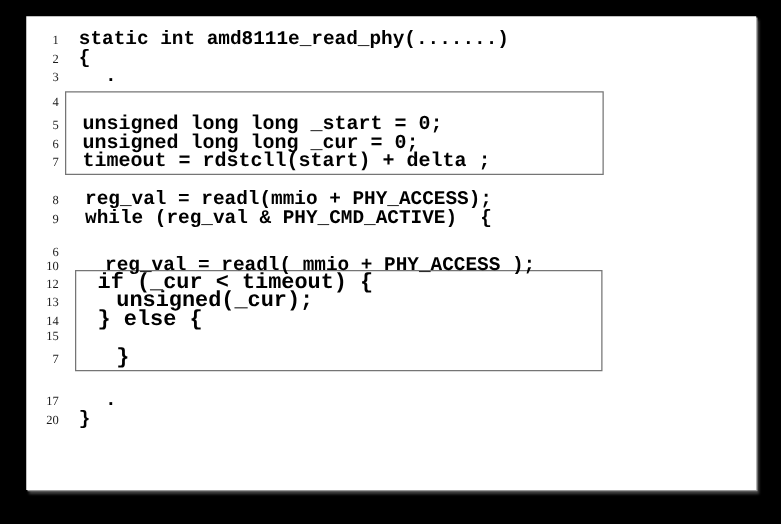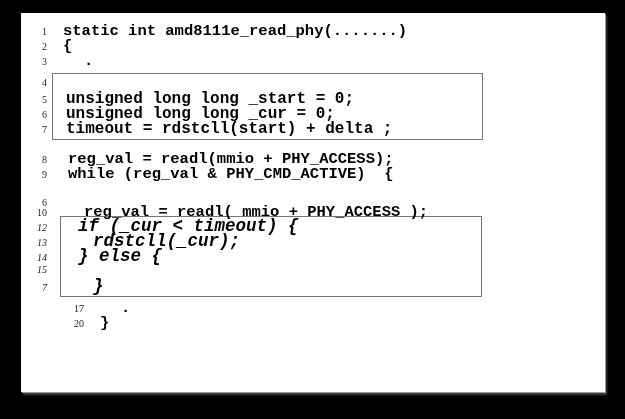--- a/index.html
+++ b/index.html
@@ -65,24 +65,24 @@
     pointer-events: none;
     z-index: 1;
   }
   
   .seg:nth-child(1) .code { padding-left: 12px; }
   .seg:nth-child(2) { margin-top: 4px; padding: 3.5px 0; }
   .seg:nth-child(2) .code { padding-left: 15px; font-size: 16px; }
   .seg:nth-child(2) .code-box { left: 31px; width: 431px; }
   .seg:nth-child(3) { margin-top: 12px; }
   .seg:nth-child(3) .code { padding-left: 17px; }
-  .seg:nth-child(4) { margin-top: 4px; padding: 3px 0; font-style: italic; }
+  .seg:nth-child(4) { margin-top: 4px; padding: 3px 0; }
   .seg:nth-child(4) .code { padding-left: 27px; font-size: 17.5px; }
   .seg:nth-child(4) .code-box { left: 39px; width: 422px; }
-  .seg:nth-child(5) { margin-top: 4px; padding-left: 37px; }
+  .seg:nth-child(5) { margin-top: 16px; }
   .seg:nth-child(5) .code { padding-left: 12px; }
 </style>
 </head>
 <body>
 
 <div class="stage">
   <div class="paper">
     <div id="listing">
         <div class="seg">
           <div class="row">
@@ -135,21 +135,21 @@
           </div>
         </div>
         <div class="seg boxed">
           <div class="code-box"></div>
           <div class="row">
             <span class="ln">12</span>
             <span class="code">if (_cur &lt; timeout) {</span>
           </div>
           <div class="row">
             <span class="ln">13</span>
-            <span class="code" style="margin-left: 15px;">rdstcll(_cur);</span>
+            <span class="code" style="margin-left: 15px;">unsigned(_cur);</span>
           </div>
           <div class="row">
             <span class="ln">14</span>
             <span class="code">} else {</span>
           </div>
           <div class="row">
             <span class="ln">15</span>
           </div>
           <div class="row">
             <span class="ln">7</span>

